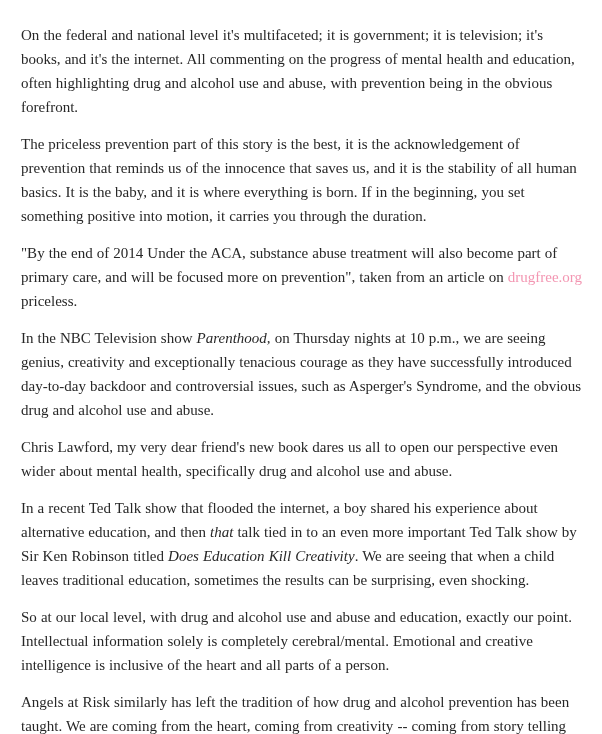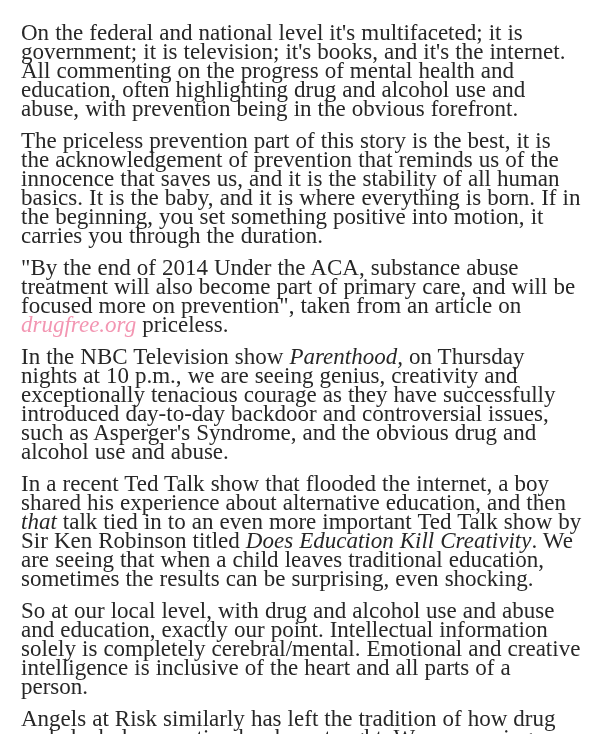--- a/index.html
+++ b/index.html
@@ -15,41 +15,41 @@
   body {
     font-family: "Liberation Serif", "DejaVu Serif", serif;
     color: var(--text-color);
     padding: 23px 20px 28px 21px;
     min-height: 734px;
   }
   main[data-name="article-body"] {
     width: 562px;
   }
   p[data-name="paragraph"] {
-    font-size: 23px;
-    line-height: 19px;
+    font-size: 15px;
+    line-height: 24px;
     margin: 0 0 13px 0;
     word-spacing: 0.3px;
   }
   p.extra-space {
     margin-top: 11px;
   }
   em[data-name="italic-text"] {
   }
   a.link {
     color: var(--link-color);
     text-decoration: none;
     cursor: pointer;
-    font-style: italic;
   }
 </style>
 </head>
 <body>
 
 <main data-name="article-body">
     <p data-name="paragraph"><span data-name="text-run">On the federal and national level it's multifaceted; it is government; it is television; it's books, and it's the internet. All commenting on the progress of mental health and education, often highlighting drug and alcohol use and abuse, with prevention being in the obvious forefront.</span></p>
     <p data-name="paragraph"><span data-name="text-run">The priceless prevention part of this story is the best, it is the acknowledgement of prevention that reminds us of the innocence that saves us, and it is the stability of all human basics. It is the baby, and it is where everything is born. If in the beginning, you set something positive into motion, it carries you through the duration.</span></p>
     <p data-name="paragraph"><span data-name="text-run">"By the end of 2014 Under the ACA, substance abuse treatment will also become part of primary care, and will be focused more on prevention", taken from an article on </span><a href="#" class="link" data-name="drugfree-link">drugfree.org</a><span data-name="text-run"> priceless.</span></p>
     <p data-name="paragraph"><span data-name="text-run">In the NBC Television show </span><em data-name="italic-text">Parenthood,</em><span data-name="text-run"> on Thursday nights at 10 p.m., we are seeing genius, creativity and exceptionally tenacious courage as they have successfully introduced day-to-day backdoor and controversial issues, such as Asperger's Syndrome, and the obvious drug and alcohol use and abuse.</span></p>
+    <p data-name="paragraph"><span data-name="text-run">Chris Lawford, my very dear friend's new book dares us all to open our perspective even wider about mental health, specifically drug and alcohol use and abuse.</span></p>
     <p data-name="paragraph"><span data-name="text-run">In a recent Ted Talk show that flooded the internet, a boy shared his experience about alternative education, and then </span><em data-name="italic-text">that</em><span data-name="text-run"> talk tied in to an even more important Ted Talk show by Sir Ken Robinson titled </span><em data-name="italic-text">Does Education Kill Creativity</em><span data-name="text-run">. We are seeing that when a child leaves traditional education, sometimes the results can be surprising, even shocking.</span></p>
     <p data-name="paragraph"><span data-name="text-run">So at our local level, with drug and alcohol use and abuse and education, exactly our point. Intellectual information solely is completely cerebral/mental. Emotional and creative intelligence is inclusive of the heart and all parts of a person.</span></p>
     <p data-name="paragraph" class="extra-space"><span data-name="text-run">Angels at Risk similarly has left the tradition of how drug and alcohol prevention has been taught. We are coming from the heart, coming from creativity -- coming from story telling all of it together, in an "all together" way, is the best way to teach.</span></p>
   </main>
 
 </body></html>

